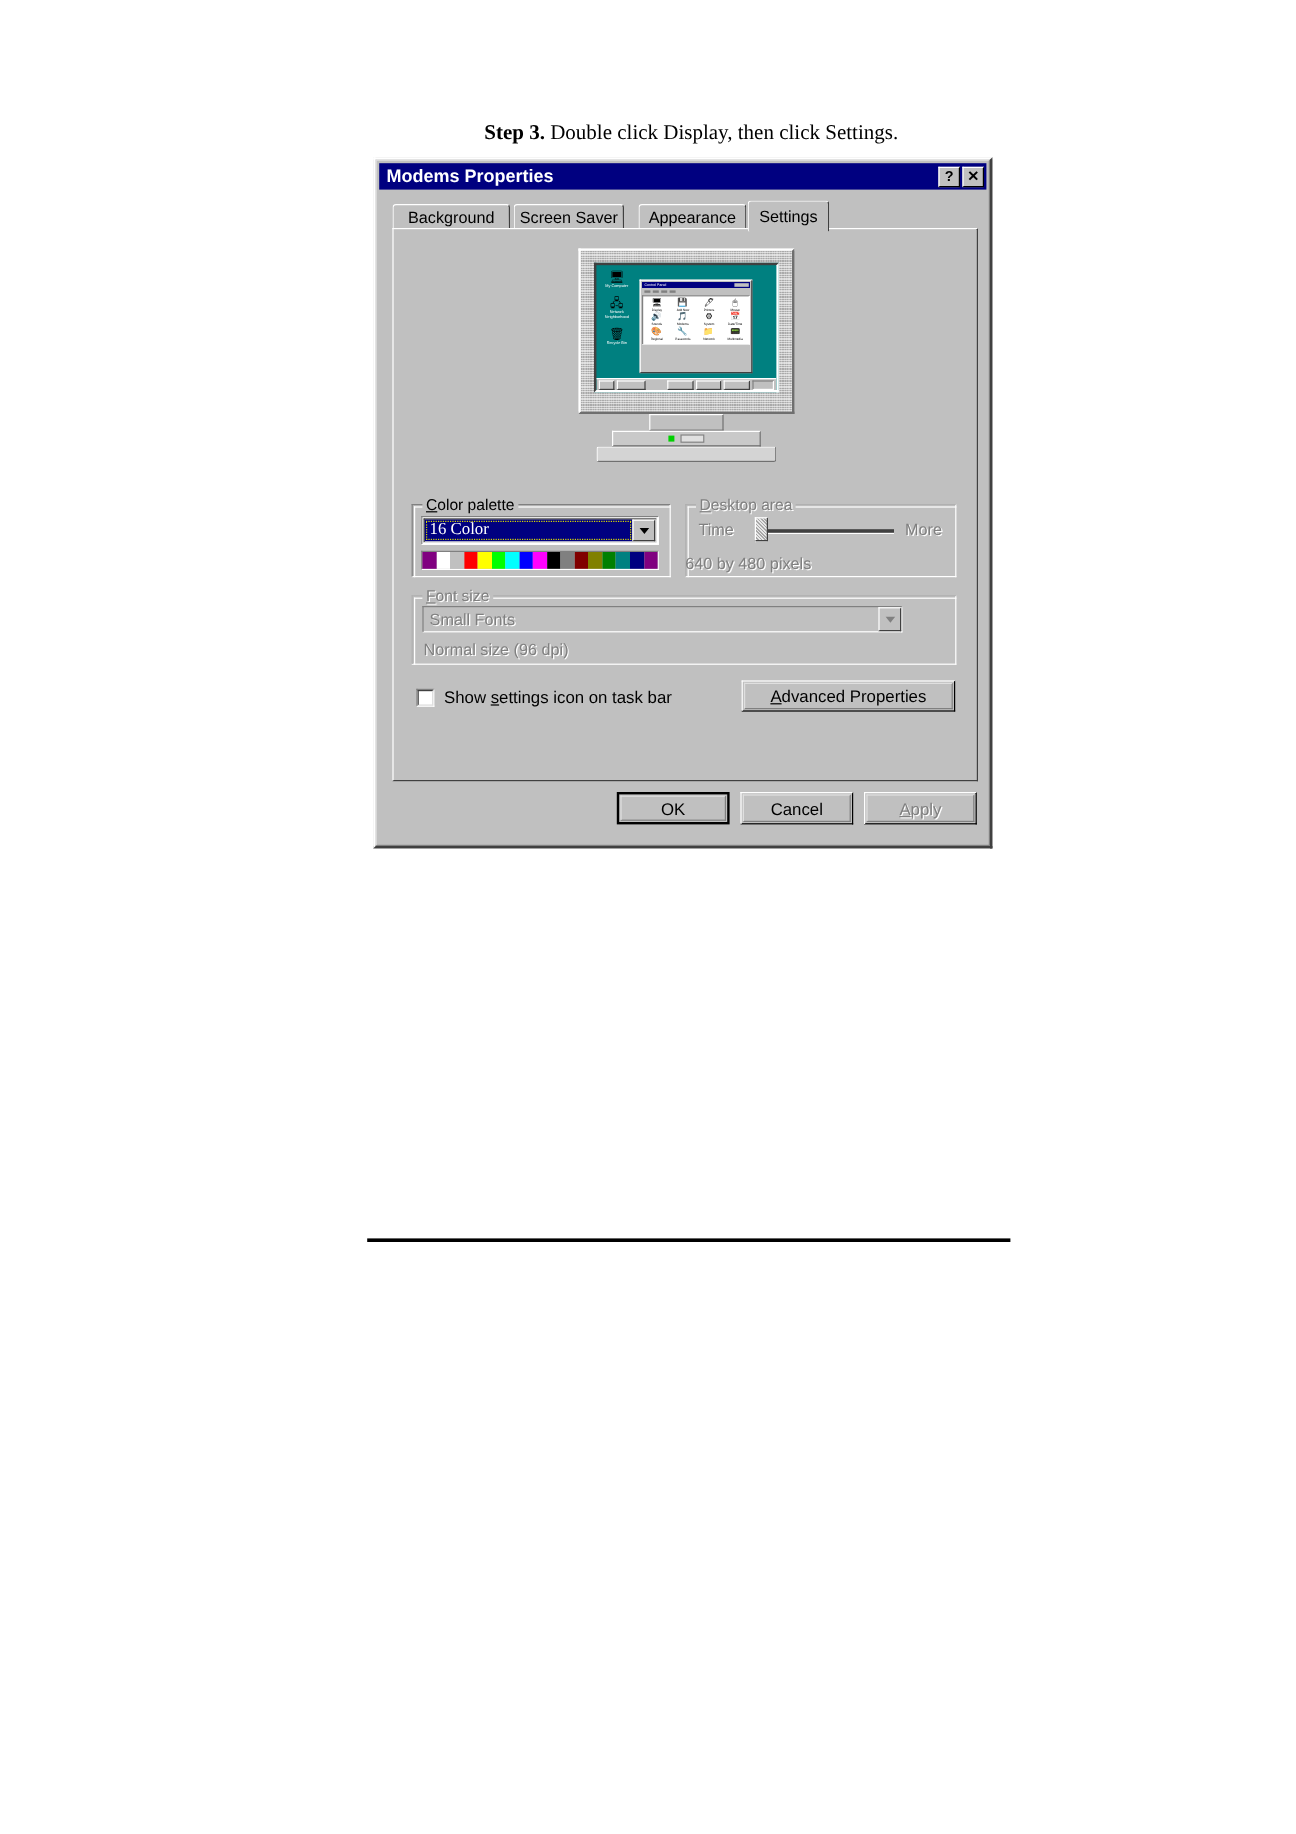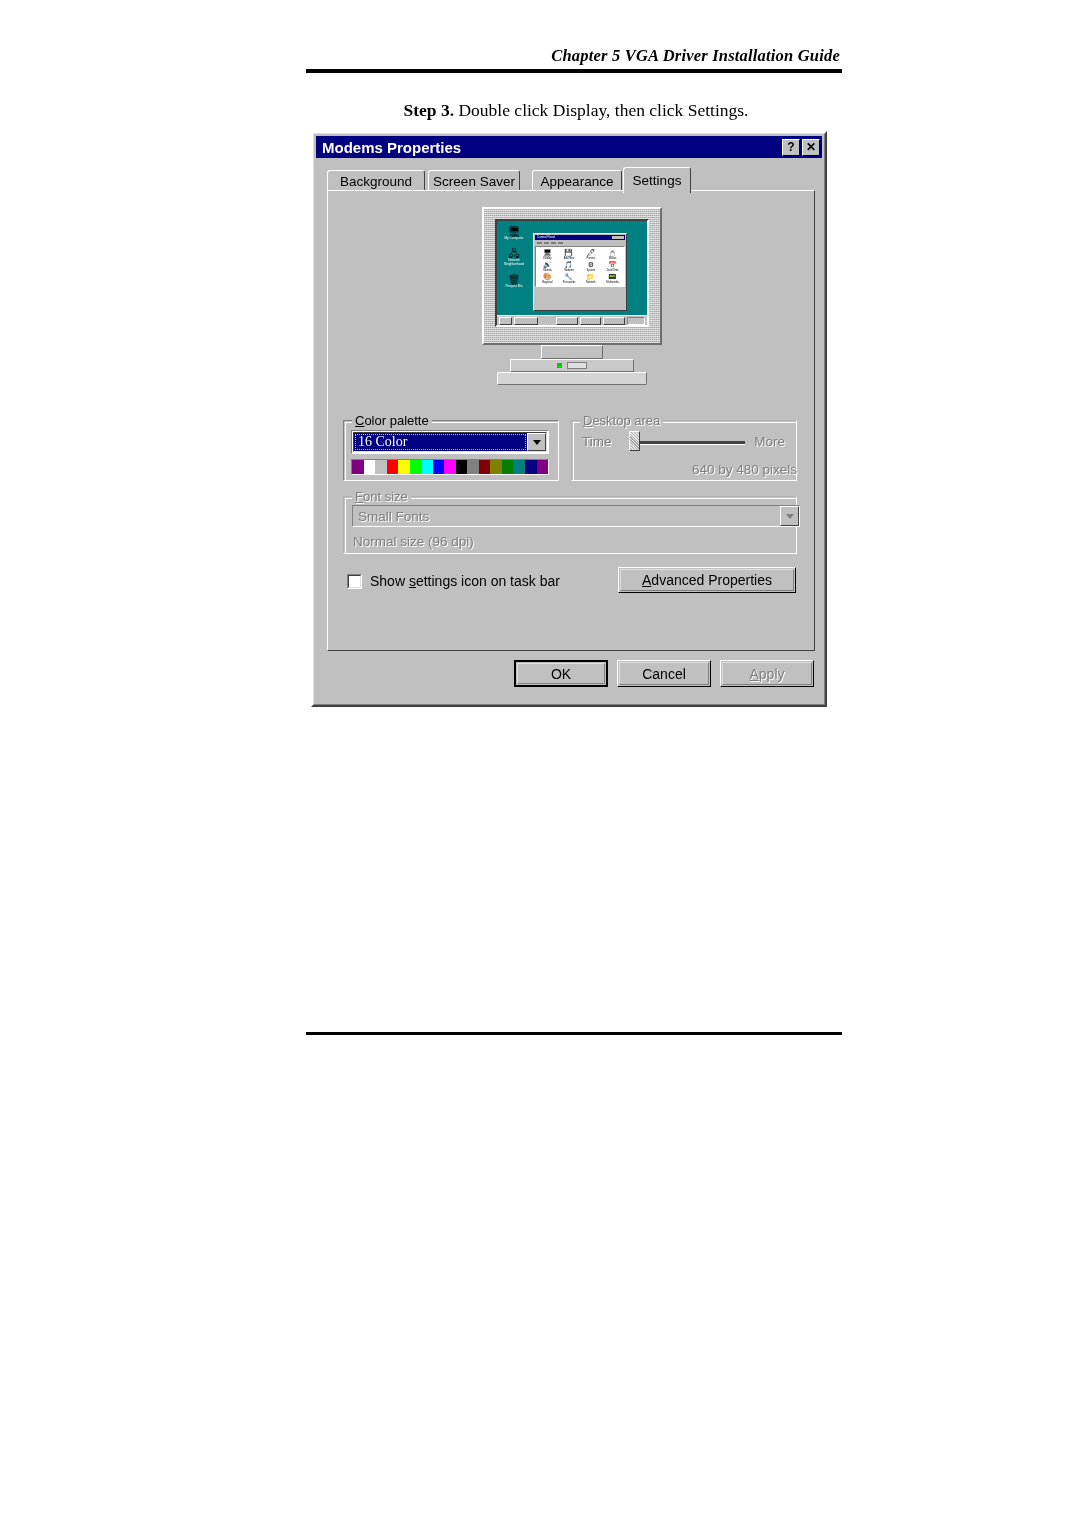--- a/index.html
+++ b/index.html
@@ -301,24 +301,20 @@
     display:flex;justify-content:space-between;align-items:baseline;
     margin-top:6px;font-family:"Liberation Serif",serif;font-weight:bold;
     font-style:italic;font-size:16px;color:#000;
   }
 </style>
 </head>
 <body>
 
 <div class="page">
 
-  <div id="header-block">
-    <div id="header-title">Chapter 5  VGA Driver Installation Guide</div>
-    <div id="header-rule"></div>
-  </div>
 
   <div id="step-caption"><span class="bold">Step 3.</span><span> Double click Display, then click Settings.</span></div>
 
   <div class="dlg">
     <div class="dlg-inner"></div>
 
     <div class="titlebar">
       <div class="title-text">Modems Properties</div>
       <div class="tb-btns">
         <div class="tb-btn">?</div>
@@ -470,29 +466,29 @@
       </div>
 
       <div class="group disabled" style="left:243px;top:222px;width:226px;height:68px;">
         <div class="frame" style="border-color:#b0b0b0 #ffffff #ffffff #b0b0b0;"></div>
         <div class="legend"><span class="u">D</span>esktop area</div>
         <div class="content">
           <div class="dimtext" style="position:absolute;left:11px;top:14px;">Time</div>
           <div class="dimtext" style="position:absolute;right:12px;top:14px;">More</div>
           <div class="slider-track" style="left:62px;top:21px;width:112px;"></div>
           <div class="slider-thumb" style="left:58px;top:11px;"></div>
-          <div class="dimtext" style="position:absolute;left:0;right:0;top:42px;text-align:right;padding-left:13px;">640 by 480 pixels</div>
+          <div class="dimtext" style="position:absolute;left:0;right:0;top:42px;text-align:left;">640 by 480 pixels</div>
         </div>
       </div>
 
       <div class="group disabled" style="left:15px;top:298px;width:454px;height:65px;">
         <div class="frame" style="border-color:#b0b0b0 #ffffff #ffffff #b0b0b0;"></div>
         <div class="legend"><span class="u">F</span>ont size</div>
         <div class="content">
-          <div class="combo-dis" style="left:9px;top:9px;width:448px;height:22px;">
+          <div class="combo-dis" style="left:9px;top:9px;width:400px;height:22px;">
             <div class="field">Small Fonts</div>
             <div class="combo-arrow">
                 <i class="arrow-dn dim"></i>
               </div>
           </div>
           <div class="dimtext" style="position:absolute;left:10px;top:38px;">Normal size (96 dpi)</div>
         </div>
       </div>
 
       <div class="chk-row" style="left:19px;top:382px;">

